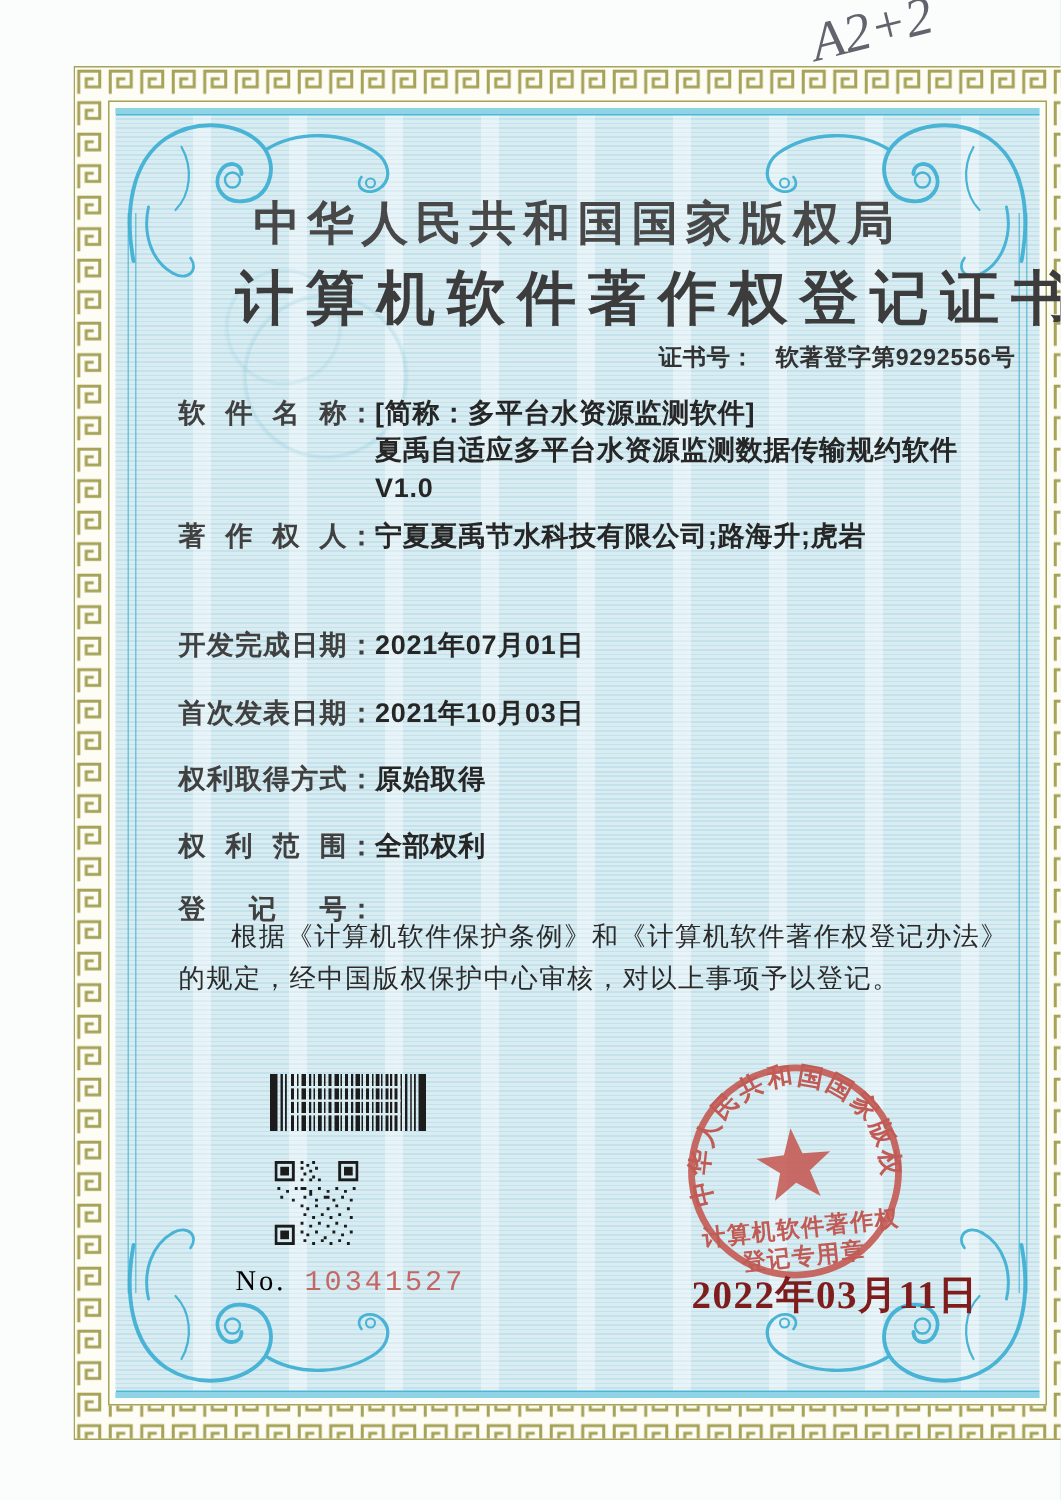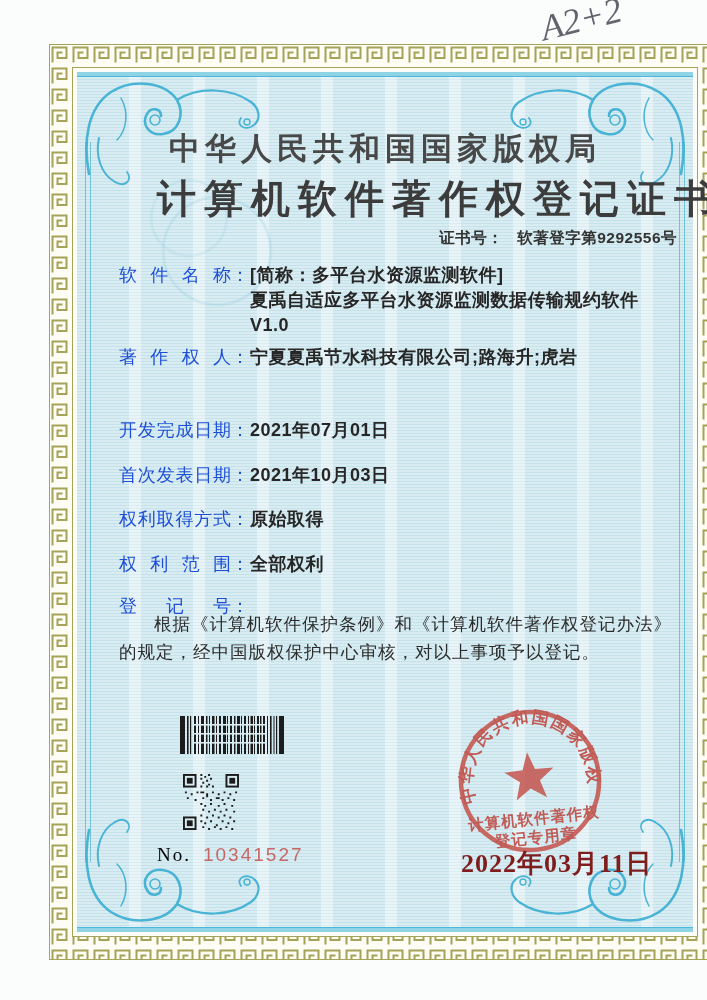--- a/index.html
+++ b/index.html
@@ -44,36 +44,36 @@
     position:absolute;left:0;top:128px;width:100%;text-align:right;
     font-size:39px;font-weight:700;letter-spacing:8px;color:#3c3c3c;
   }
   .certno{
     position:absolute;top:184px;right:44px;
     font-size:15.5px;font-weight:700;color:#333;letter-spacing:.5px;
   }
   .certno .gap{display:inline-block;width:14px;}
 
   .row{position:absolute;left:70px;display:flex;align-items:flex-start;}
-  .flabel{width:131px;flex:none;font-size:18px;font-weight:400;color:#1d4ed8;display:flex;}
+  .flabel{width:131px;flex:none;font-size:18px;font-weight:700;color:#404040;display:flex;justify-content:space-between;}
   .flabel .lab{display:inline-block;width:112px;text-align:justify;text-align-last:justify;}
   .fval{font-size:18px;font-weight:700;color:#262626;line-height:25px;letter-spacing:.5px;}
   .r0{top:219px}.r1{top:301px}.r2{top:374px}.r3{top:419px}
   .r4{top:463px}.r5{top:508px}.r6{top:550px}
 
   .para{
     position:absolute;left:70px;top:566px;width:560px;margin:0;
     font-size:17.5px;font-weight:500;color:#2b2b2b;
     line-height:28px;text-indent:2em;letter-spacing:1px;
   }
   .barcode{position:absolute;left:131px;top:672px;}
   .qr{position:absolute;left:134px;top:730px;}
   .no-line{position:absolute;left:108px;top:800px;font-size:19px;}
   .no-lab{font-family:"Liberation Serif","DejaVu Serif",serif;color:#000000;letter-spacing:2px;}
-  .no-val{font-family:Liberation Sans, sans-serif;color:#c2514e;letter-spacing:2px;margin-left:12px;opacity:.85;}
+  .no-val{font-family:Liberation Mono, monospace;color:#c2514e;letter-spacing:2px;margin-left:12px;opacity:.85;}
   .seal{position:absolute;left:393px;top:649px;transform:rotate(-6deg);opacity:.92;}
   .seal text{fill:#bf4f48;font-family:"Liberation Sans","DejaVu Sans",sans-serif;font-weight:700;}
   .date{
     position:absolute;left:412px;top:802px;
     font-family:"Liberation Serif","DejaVu Serif",serif;
     font-size:26px;font-weight:700;color:#7f1d1d;letter-spacing:1px;
   }
   .handwriting{
     position:absolute;left:540px;top:-2px;
     font-family:"Liberation Serif","DejaVu Serif",serif;

